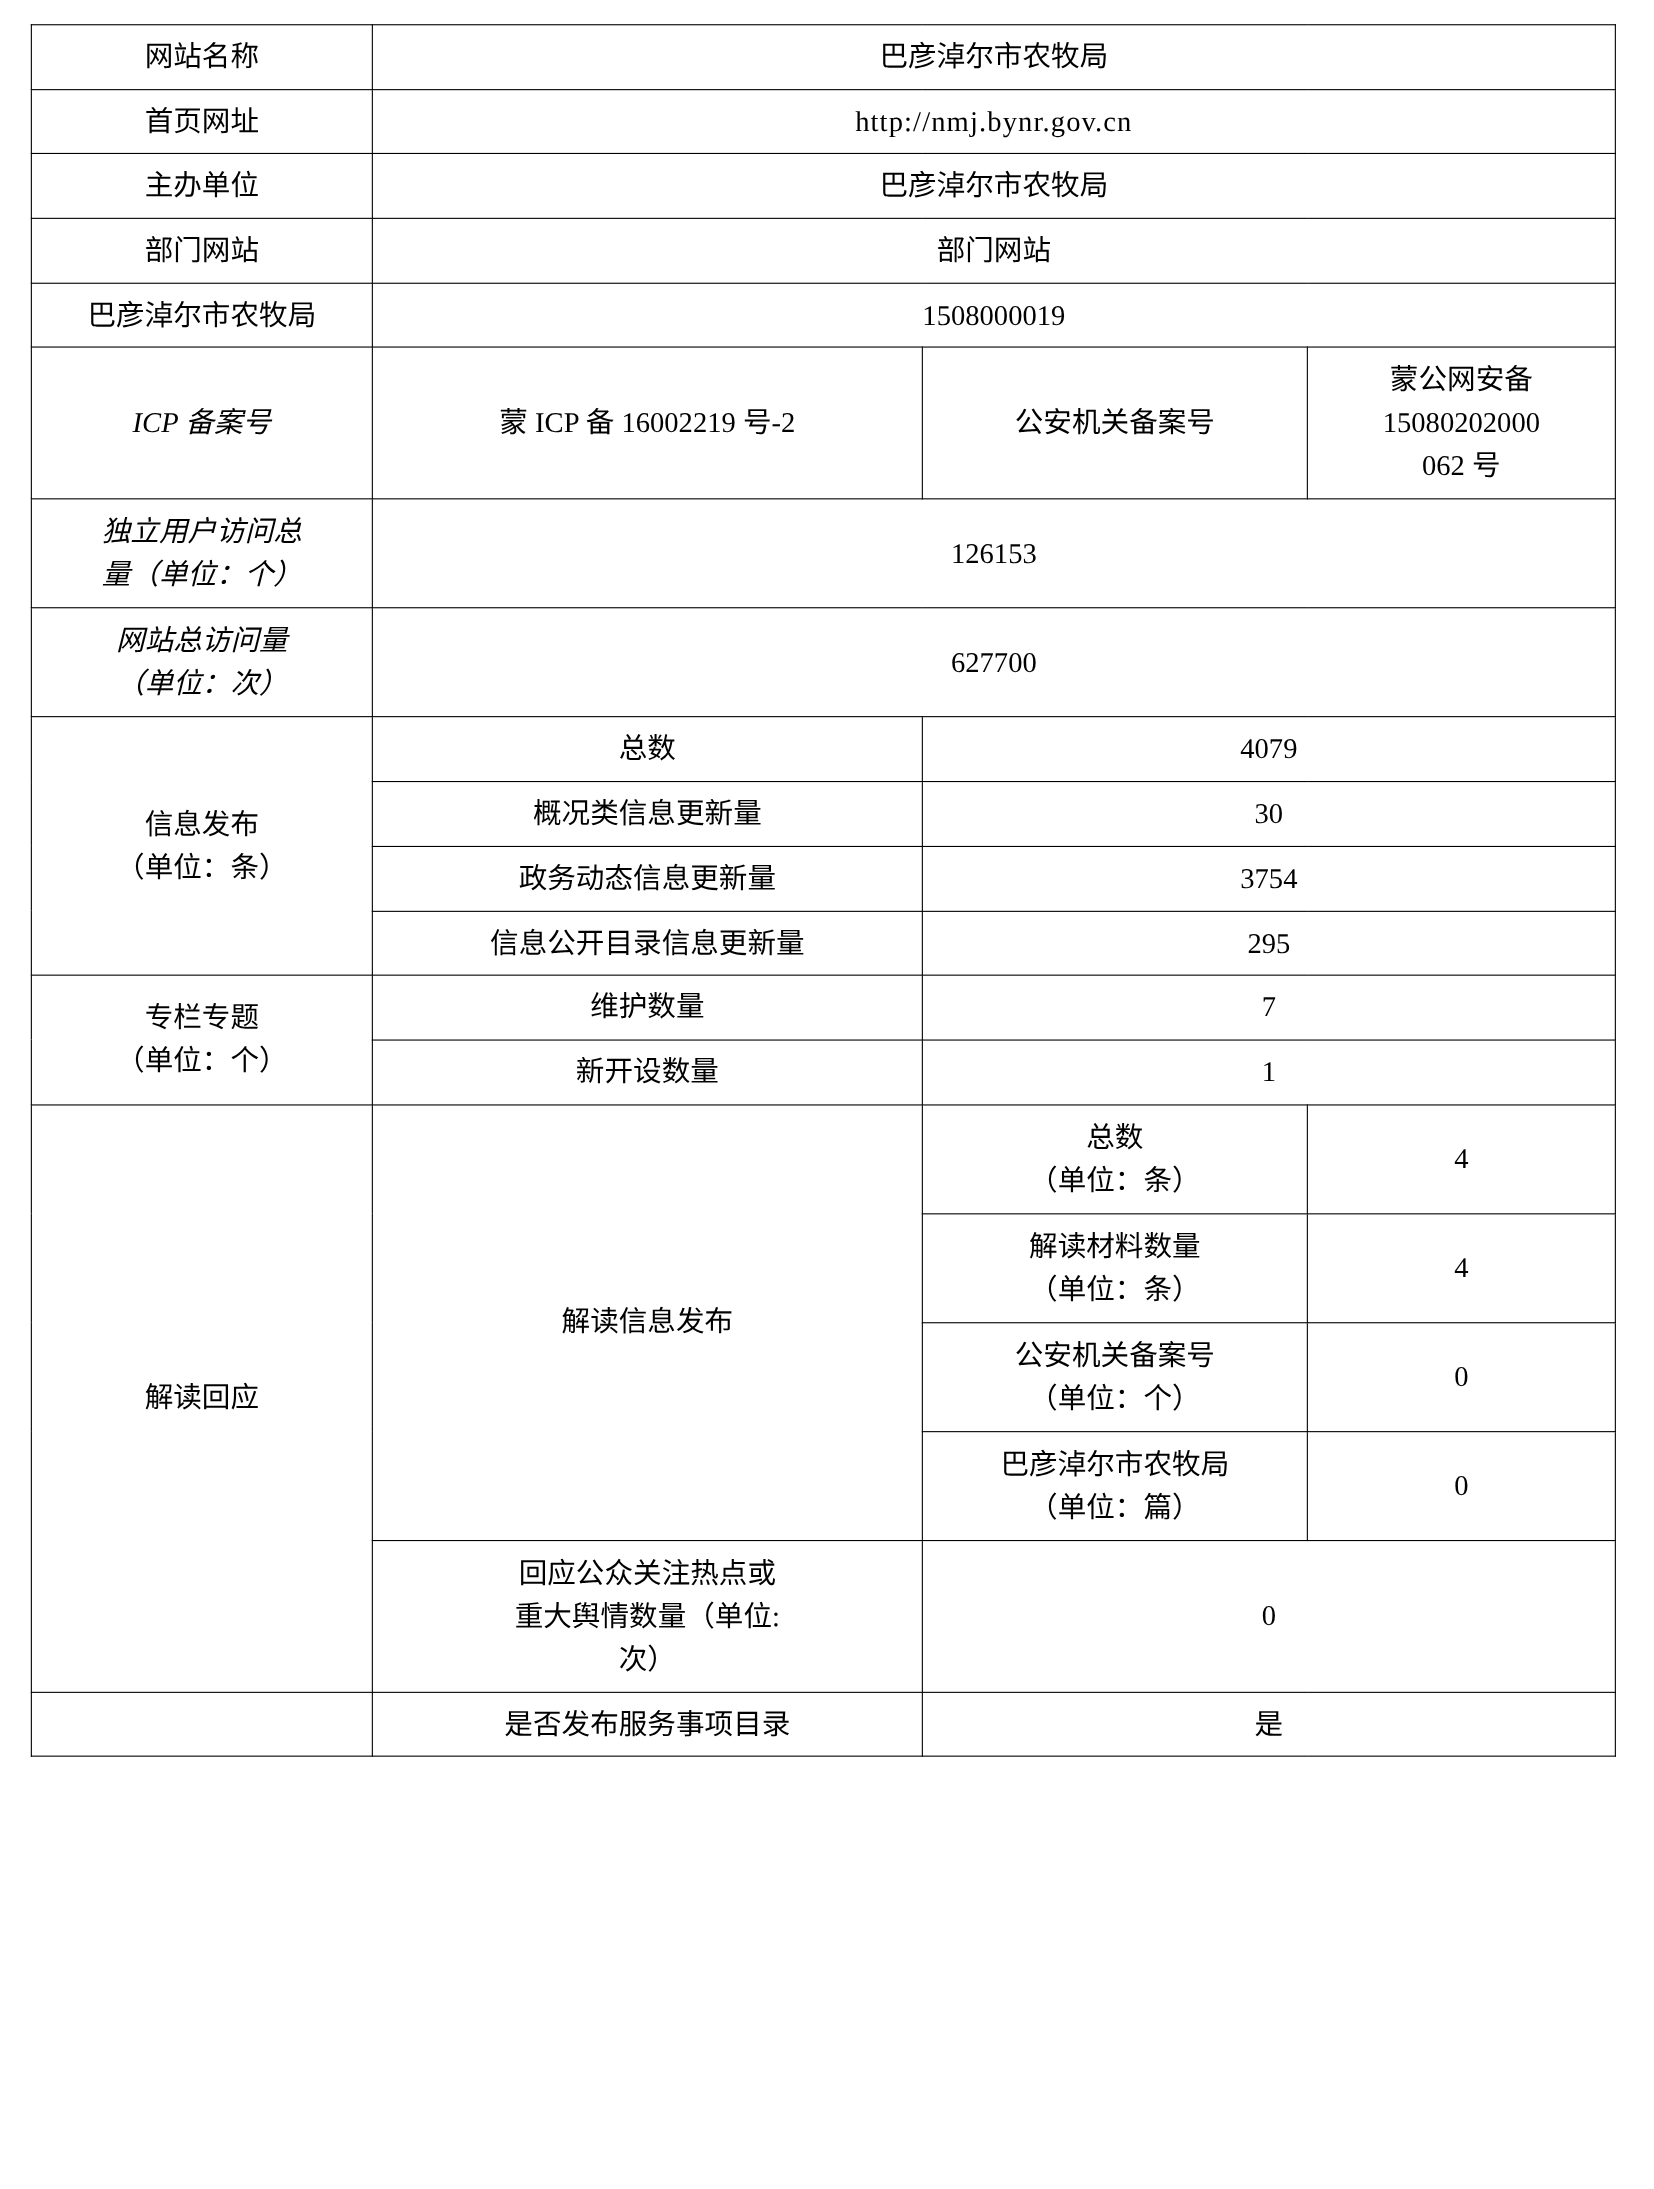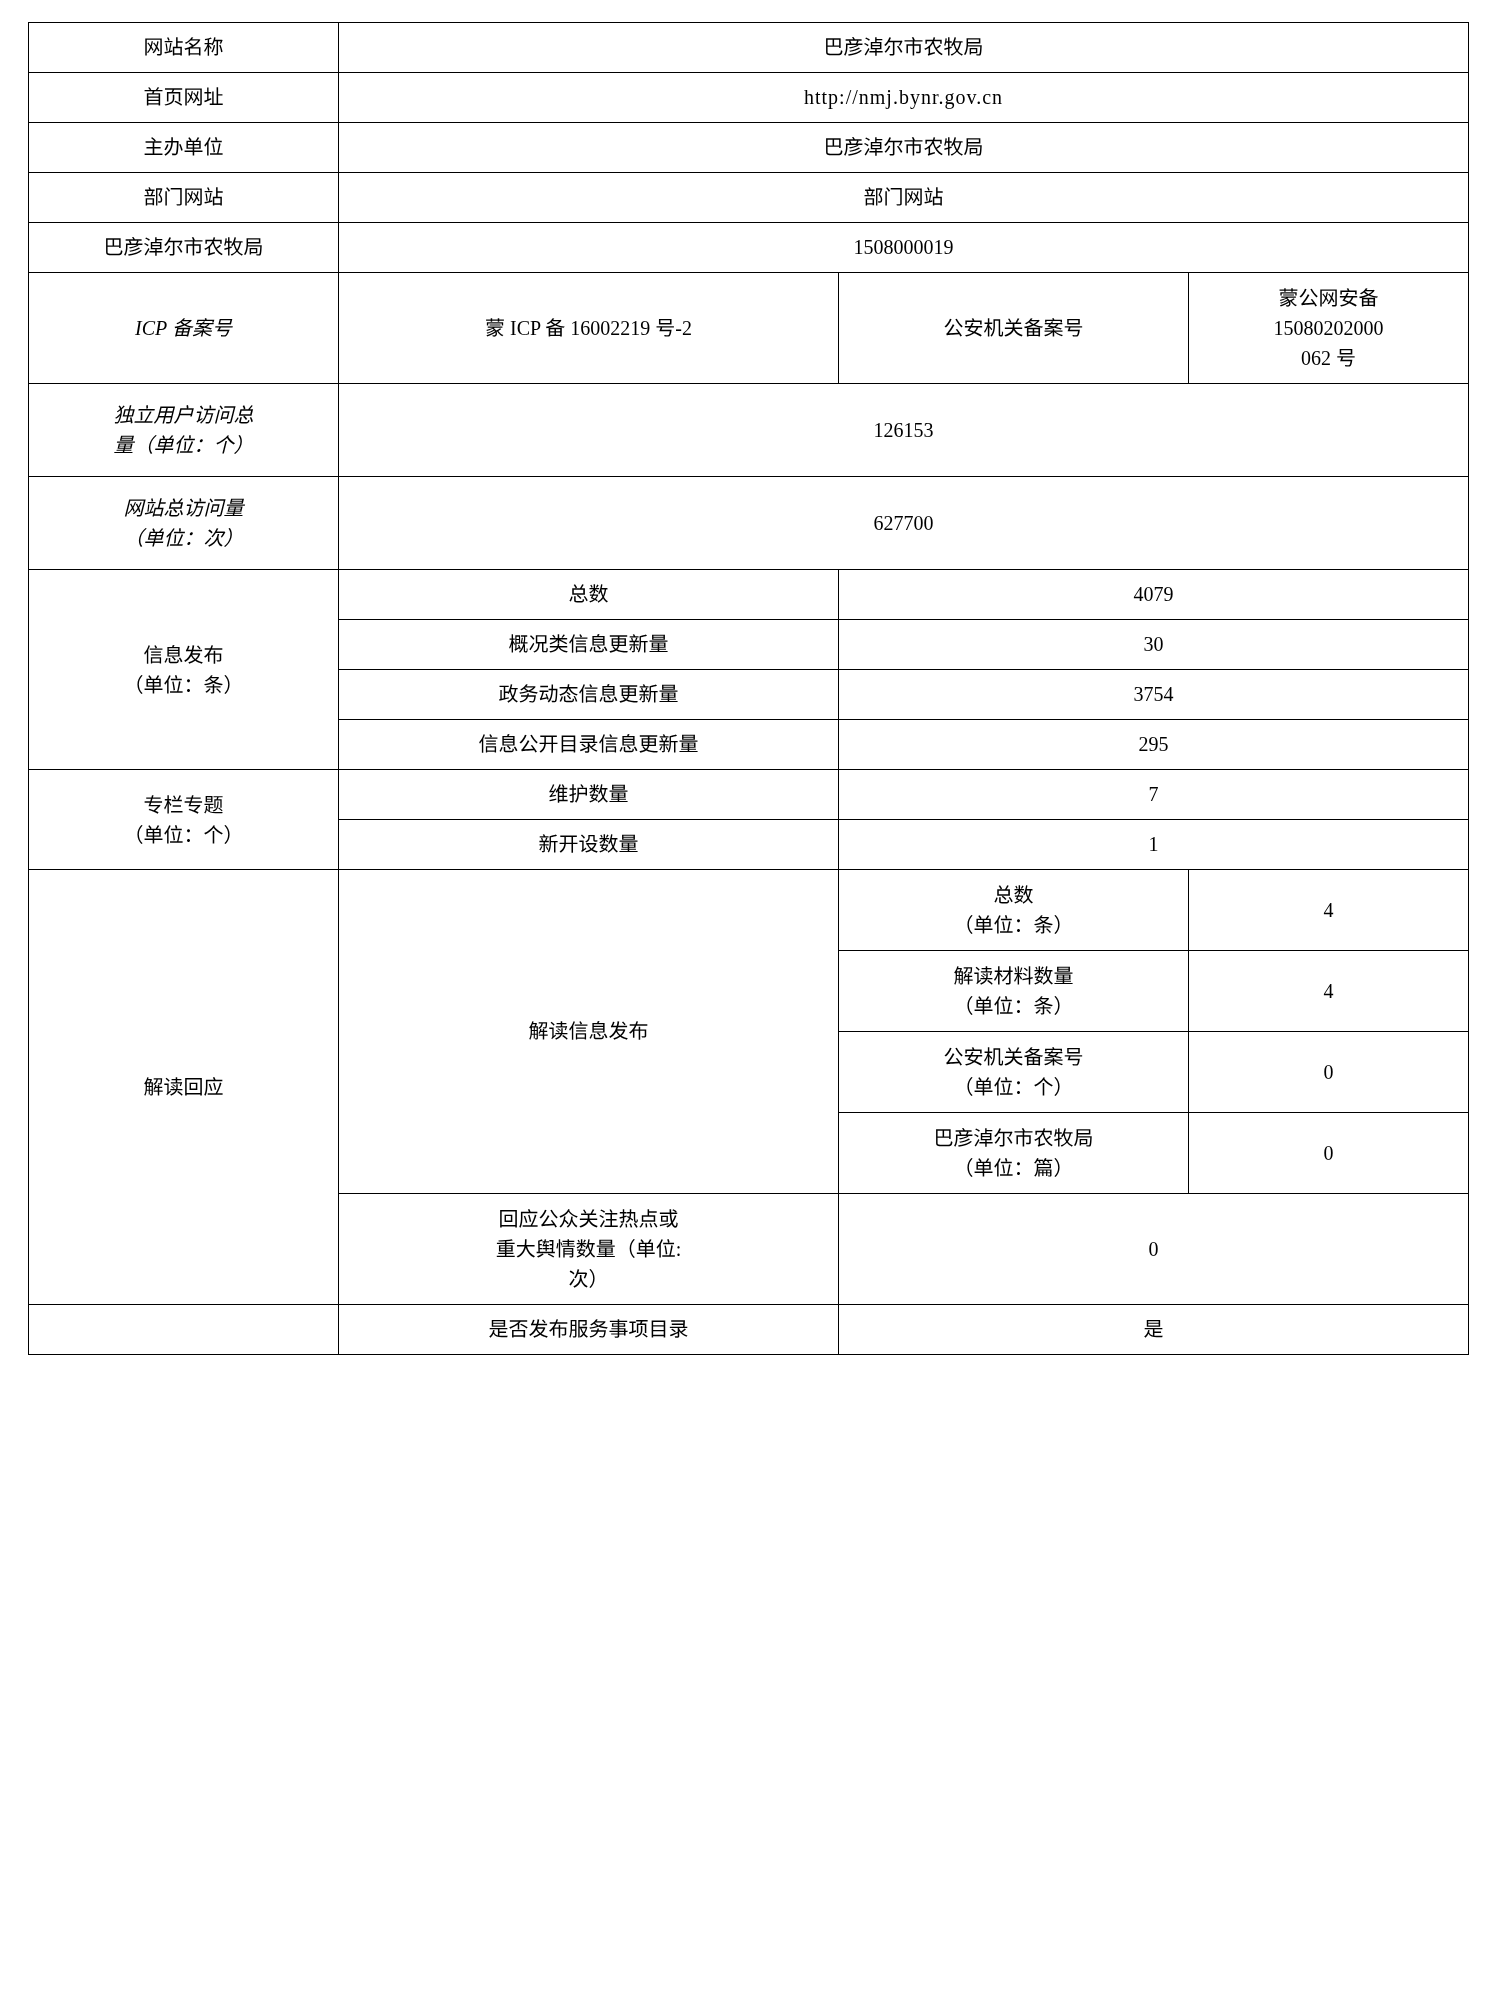--- a/index.html
+++ b/index.html
@@ -28,21 +28,21 @@
   table.report {
     border-collapse: collapse;
     table-layout: fixed;
     width: 1440px;
     margin: 0;
   }
   table.report td {
     border: 1px solid #000000;
     text-align: center;
     vertical-align: middle;
-    font-size: 20px;
+    font-size: 26px;
     line-height: 1.45;
     padding: 10px 6px;
     font-family: "Liberation Serif", "DejaVu Serif", serif;
   }
   td.mono {
     font-family: "Liberation Mono", "DejaVu Sans Mono", monospace;
     font-size: 26px;
     letter-spacing: 1px;
   }
   td.num {

